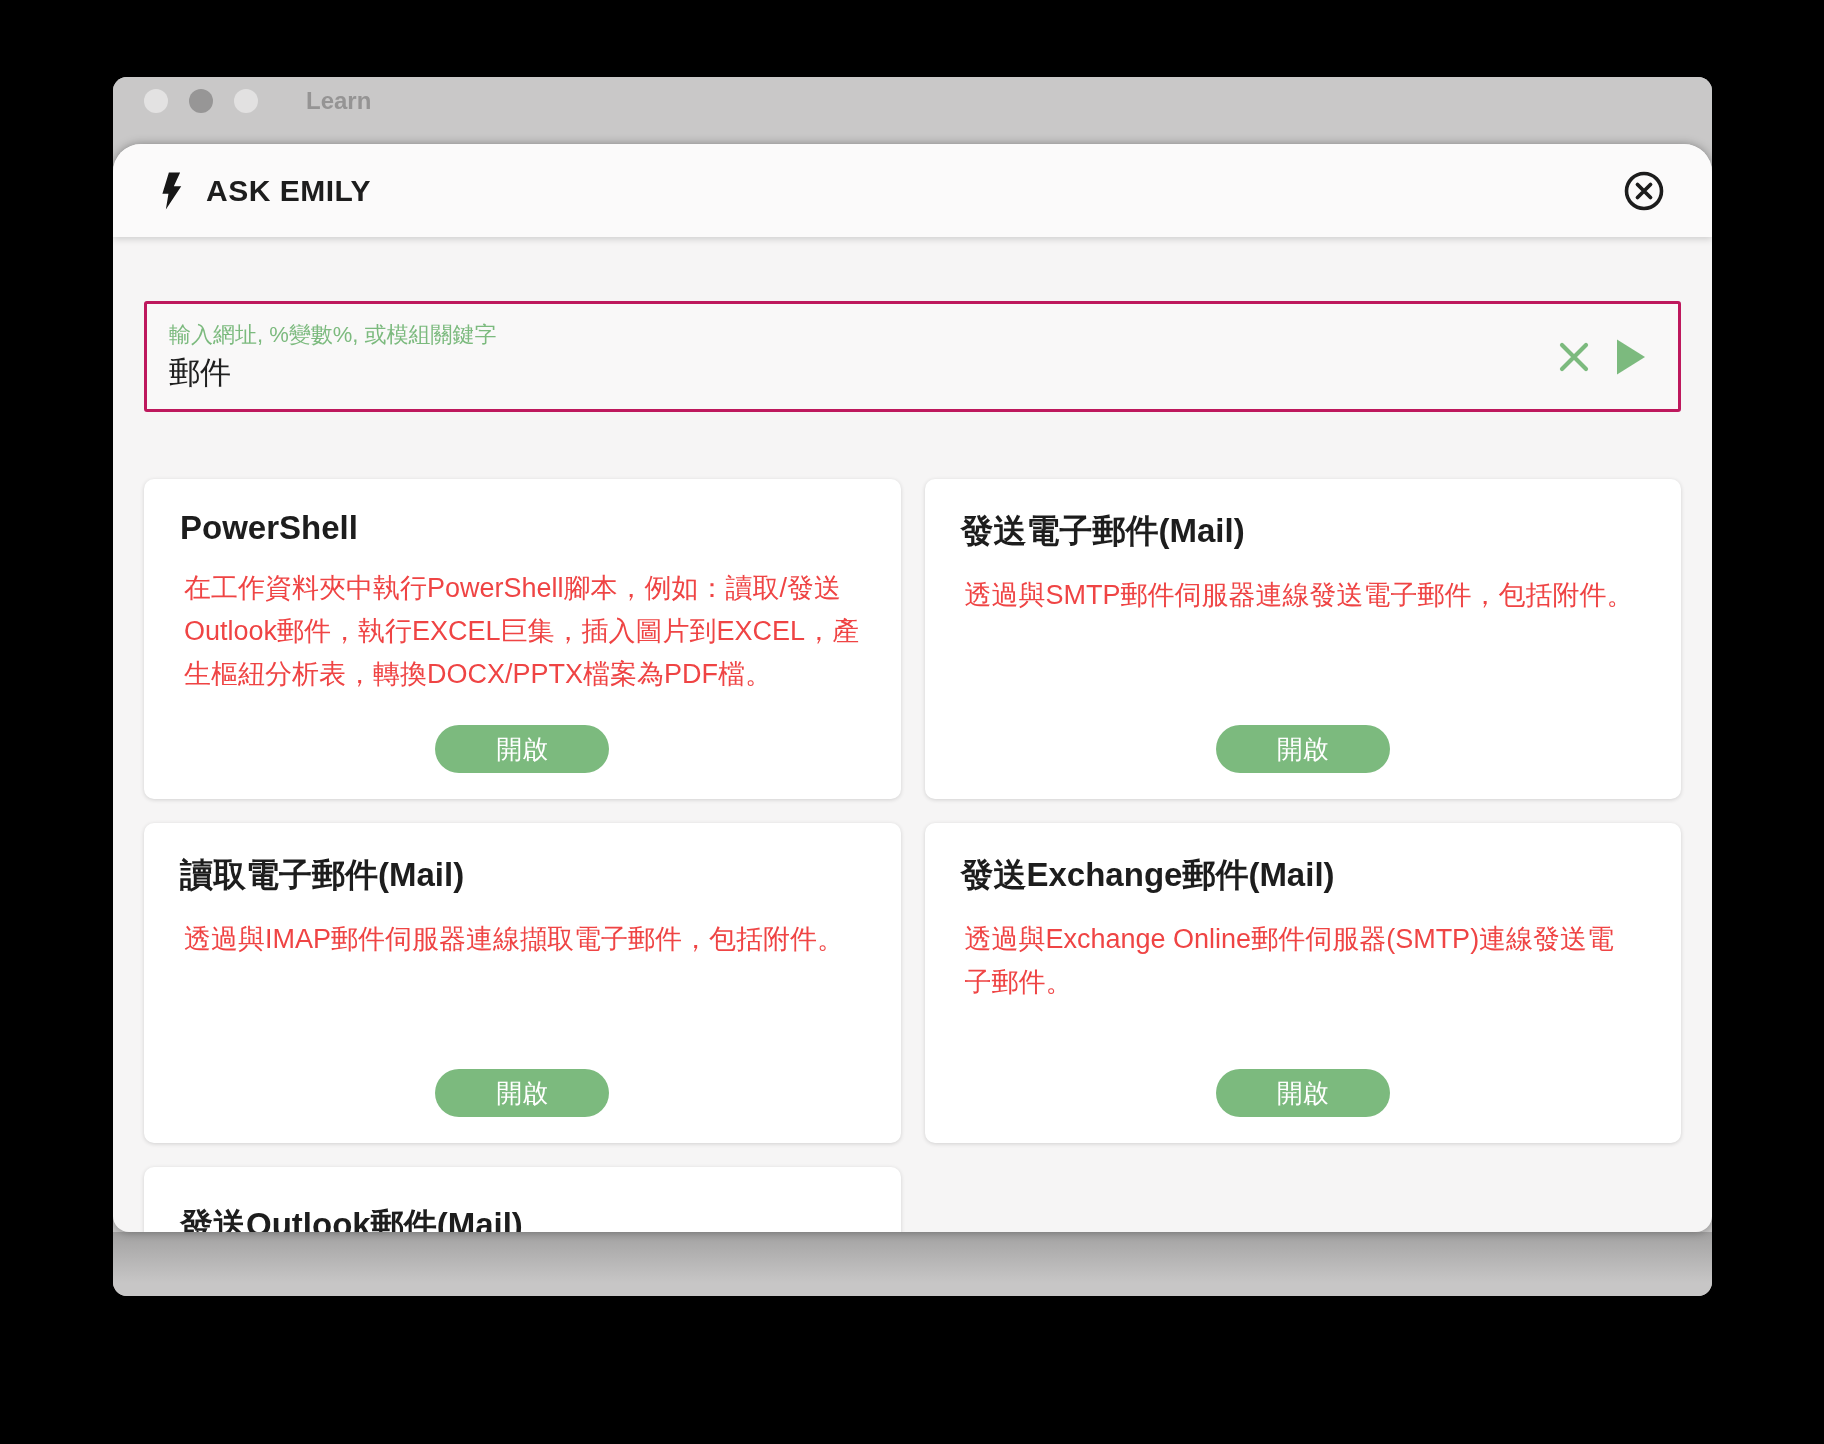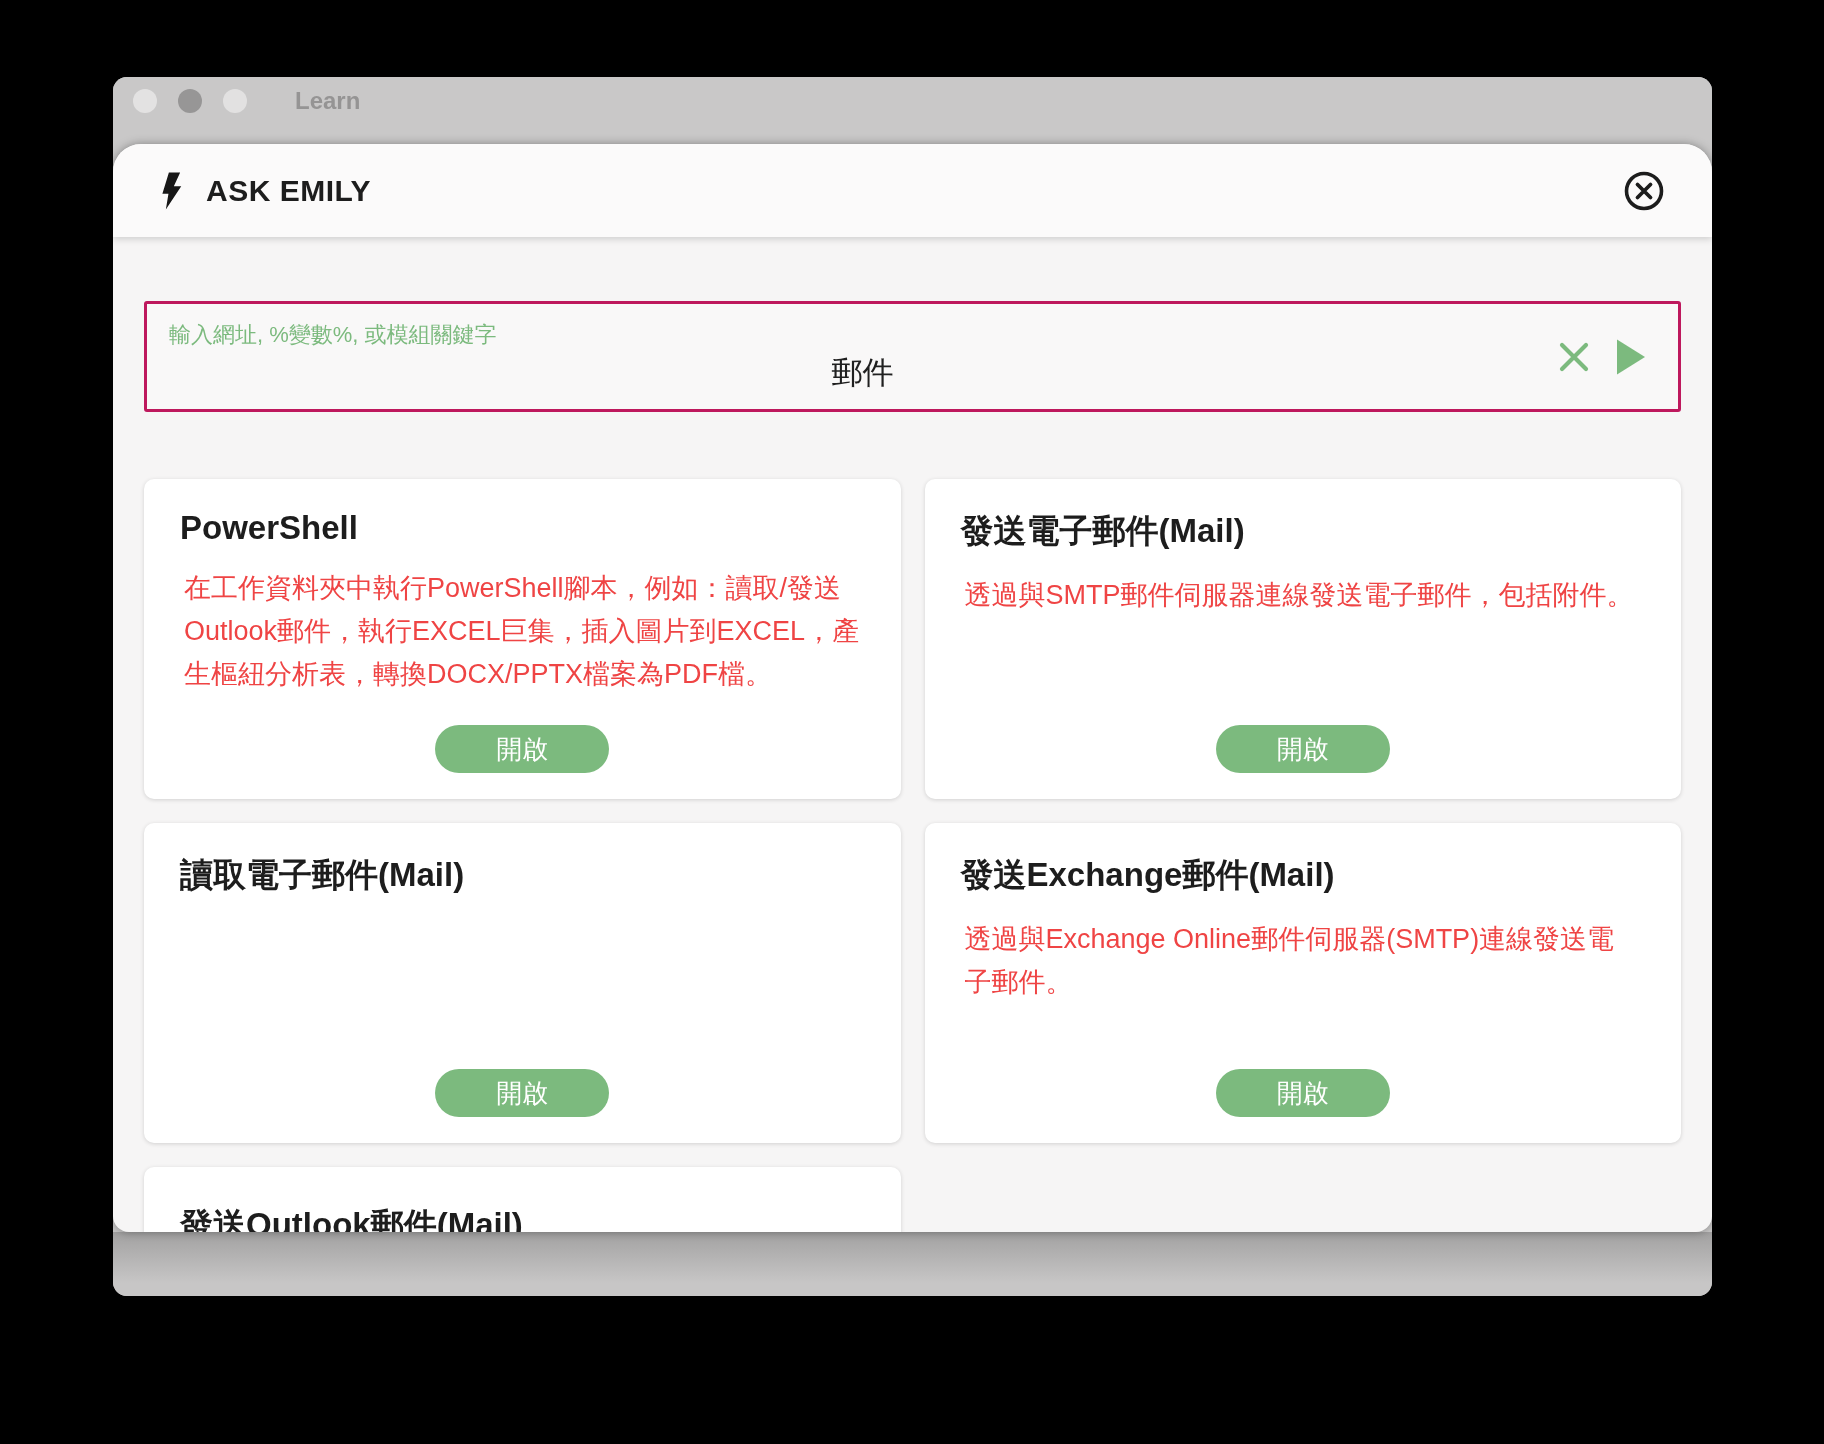--- a/index.html
+++ b/index.html
@@ -8,21 +8,21 @@
     font-family:"Liberation Sans","DejaVu Sans",sans-serif;
     position:relative;overflow:hidden;
     -webkit-font-smoothing:antialiased;
   }
   .window{
     position:absolute;left:113px;top:77px;width:1599px;height:1219px;
     border-radius:14px;background:#c9c8c8;
   }
   .titlebar{
     height:48px;border-radius:14px 14px 0 0;background:#c9c8c8;
-    display:flex;align-items:center;position:relative;
+    display:flex;align-items:center;position:relative;padding-left:11px;
   }
   .traffic{display:flex;align-items:center;gap:21px;margin-left:20px;}
   .light{width:24px;height:24px;border-radius:50%;border:none;padding:0;}
   .light.l1{background:#e3e2e2;}
   .light.l2{background:#979696;}
   .light.l3{background:#e2e1e1;}
   .titlebar-title{
     margin-left:48px;font-size:24px;font-weight:bold;color:#959494;
   }
   .bottom-strip{
@@ -51,21 +51,21 @@
     width:44px;height:44px;display:flex;align-items:center;justify-content:center;
   }
   .content{flex:1;padding:64px 31px 0;overflow:hidden;}
   .search{
     height:111px;box-sizing:border-box;
     border:3px solid #be185d;border-radius:3px;background:#f9f8f8;
     display:flex;align-items:center;padding:0 30px 0 22px;
   }
   .search-texts{flex:1;min-width:0;}
   .search-label{font-size:22px;color:#7cba7e;line-height:1.2;}
-  .search-value{font-size:31px;color:#202020;margin-top:6px;line-height:1.2;text-align:center;}
+  .search-value{font-size:31px;color:#202020;margin-top:6px;line-height:1.2;}
   .icon-btn{
     background:none;border:none;padding:0;cursor:pointer;
     display:flex;align-items:center;justify-content:center;
   }
   .icon-btn + .icon-btn{margin-left:22px;}
   .grid{
     margin-top:67px;display:grid;grid-template-columns:1fr 1fr;
     column-gap:15px;row-gap:22px;gap:24px;
   }
   .card{
@@ -147,20 +147,21 @@
         </div>
 
         <div class="card">
           <h2 class="card-title">發送電子郵件(Mail)</h2>
           <p class="card-desc">透過與SMTP郵件伺服器連線發送電子郵件，包括附件。</p>
           <button class="open-btn">開啟</button>
         </div>
 
         <div class="card">
           <h2 class="card-title">讀取電子郵件(Mail)</h2>
+          <p class="card-desc">透過與IMAP郵件伺服器連線擷取電子郵件，包括附件。</p>
           <button class="open-btn">開啟</button>
         </div>
 
         <div class="card">
           <h2 class="card-title">發送Exchange郵件(Mail)</h2>
           <p class="card-desc">透過與Exchange Online郵件伺服器(SMTP)連線發送電子郵件。</p>
           <button class="open-btn">開啟</button>
         </div>
 
         <div class="card partial">

